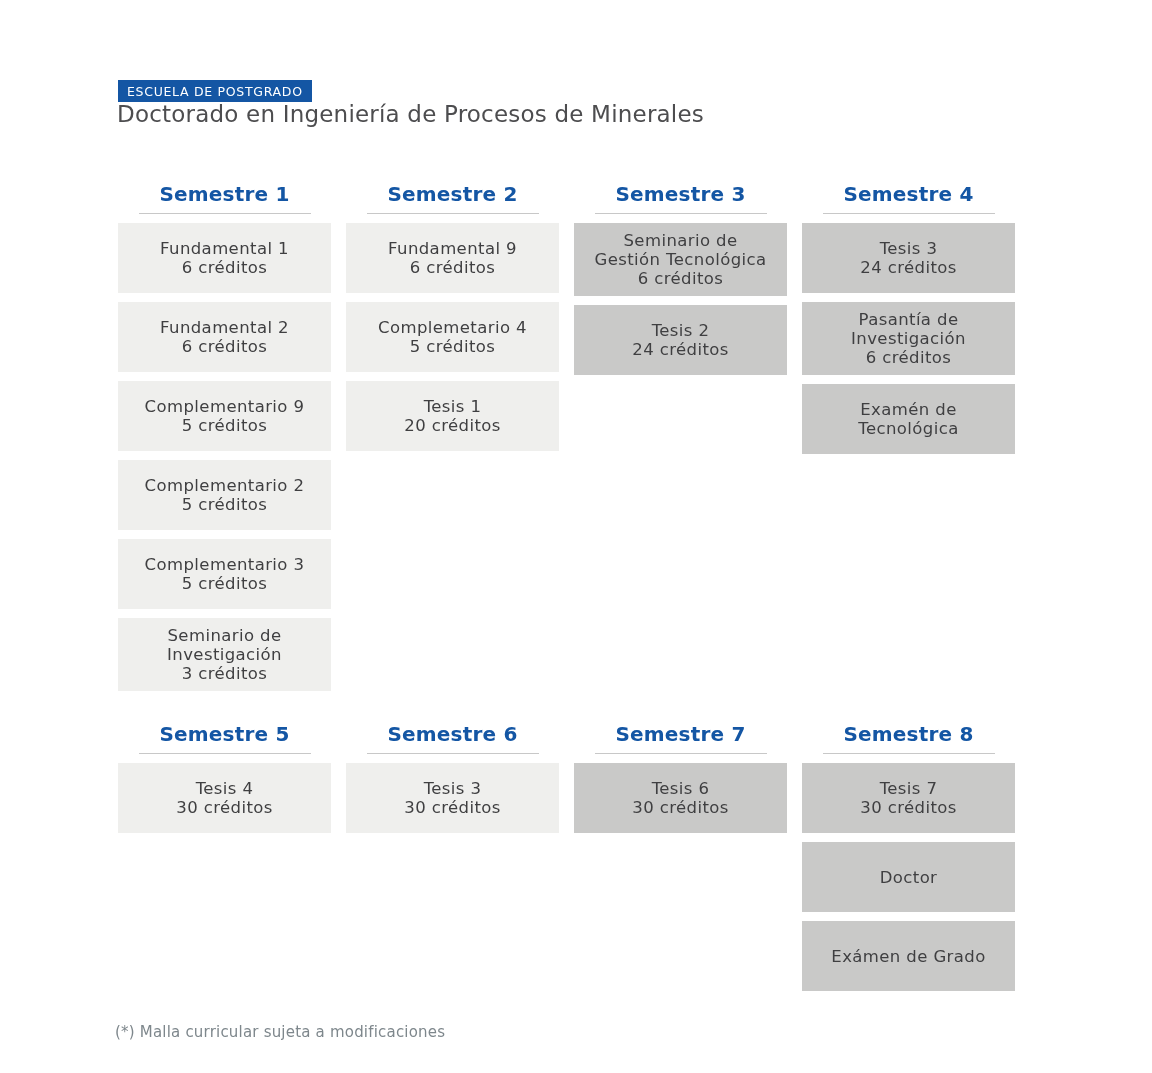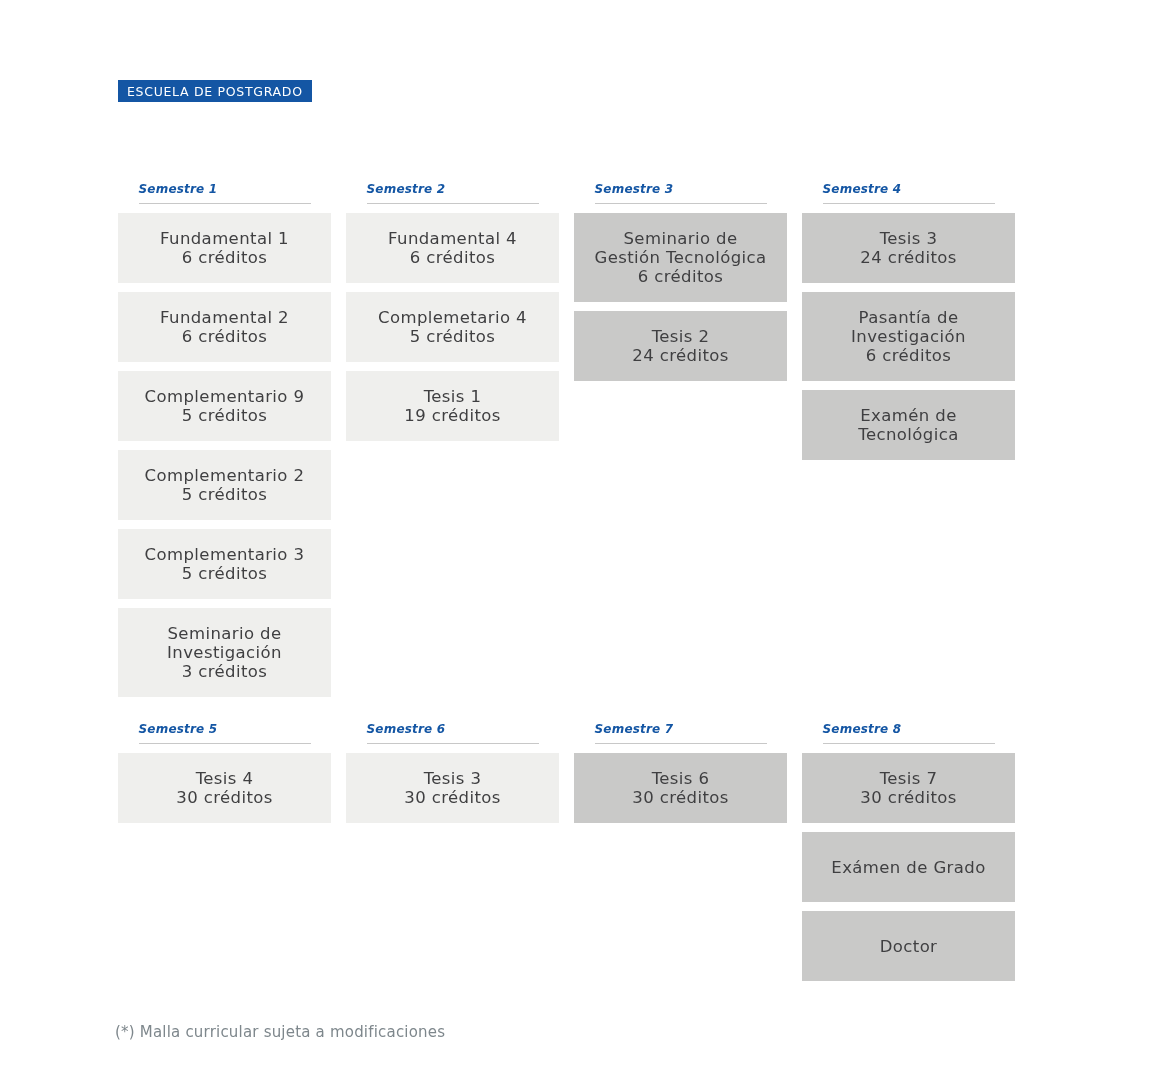--- a/index.html
+++ b/index.html
@@ -44,39 +44,39 @@
   .grid-top { top: 182px; }
   .grid-bottom { top: 722px; }
   .sem-col {
     width: 213px;
     display: flex;
     flex-direction: column;
   }
   .sem-header {
     width: 172px;
     margin: 0 auto 9px auto;
+    text-align: center;
     color: #1456A4;
-    font-size: 12px;
+    font-size: 20px;
     font-weight: bold;
     letter-spacing: 0.2px;
     padding-bottom: 7px;
     border-bottom: 1px solid #C8C8C8;
     white-space: nowrap;
-    font-style: italic;
   }
   .course-box {
     width: 213px;
     min-height: 70px;
     margin-bottom: 9px;
     display: flex;
     flex-direction: column;
     align-items: center;
     justify-content: center;
     text-align: center;
-    padding: 16px 2px;
+    padding: 8px 2px;
   }
   .course-box.light { background: #EFEFED; }
   .course-box.dark  { background: #C9C9C8; }
   .course-name-line, .course-credits {
     color: #3F3F41;
     font-size: 16.5px;
     line-height: 19px;
     font-weight: 500;
     letter-spacing: 0.4px;
     white-space: nowrap;
@@ -92,20 +92,21 @@
     margin-top: 10px;
   }
 </style>
 </head>
 <body>
 
 <div class="page">
 
   <div class="badge">ESCUELA DE POSTGRADO</div>
 
+  <h1 class="title">Doctorado en Ingeniería de Procesos de Minerales</h1>
 
   <div class="grid grid-top">
       <div class="sem-col">
         <div class="sem-header">Semestre 1</div>
         <div class="course-box light">
           <div class="course-name-line">Fundamental 1</div>
           <div class="course-credits">6 créditos</div>
         </div>
         <div class="course-box light">
           <div class="course-name-line">Fundamental 2</div>
@@ -125,30 +126,30 @@
         </div>
         <div class="course-box light">
           <div class="course-name-line">Seminario de</div>
           <div class="course-name-line">Investigación</div>
           <div class="course-credits">3 créditos</div>
         </div>
       </div>
       <div class="sem-col">
         <div class="sem-header">Semestre 2</div>
         <div class="course-box light">
-          <div class="course-name-line">Fundamental 4</div>
+          <div class="course-name-line">Fundamental 9</div>
           <div class="course-credits">6 créditos</div>
         </div>
         <div class="course-box light">
           <div class="course-name-line">Complemetario 4</div>
           <div class="course-credits">5 créditos</div>
         </div>
         <div class="course-box light">
           <div class="course-name-line">Tesis 1</div>
-          <div class="course-credits">19 créditos</div>
+          <div class="course-credits">20 créditos</div>
         </div>
       </div>
       <div class="sem-col">
         <div class="sem-header">Semestre 3</div>
         <div class="course-box dark">
           <div class="course-name-line">Seminario de</div>
           <div class="course-name-line">Gestión Tecnológica</div>
           <div class="course-credits">6 créditos</div>
         </div>
         <div class="course-box dark">
@@ -196,23 +197,23 @@
           <div class="course-credits">30 créditos</div>
         </div>
       </div>
       <div class="sem-col">
         <div class="sem-header">Semestre 8</div>
         <div class="course-box dark">
           <div class="course-name-line">Tesis 7</div>
           <div class="course-credits">30 créditos</div>
         </div>
         <div class="course-box dark">
+          <div class="course-name-line">Doctor</div>
+        </div>
+        <div class="course-box dark">
           <div class="course-name-line">Exámen de Grado</div>
         </div>
-        <div class="course-box dark">
-          <div class="course-name-line">Doctor</div>
-        </div>
       </div>
     </div>
 
   <div class="footer-note">(*) Malla curricular sujeta a modificaciones</div>
 
 </div>
 
 </body></html>

